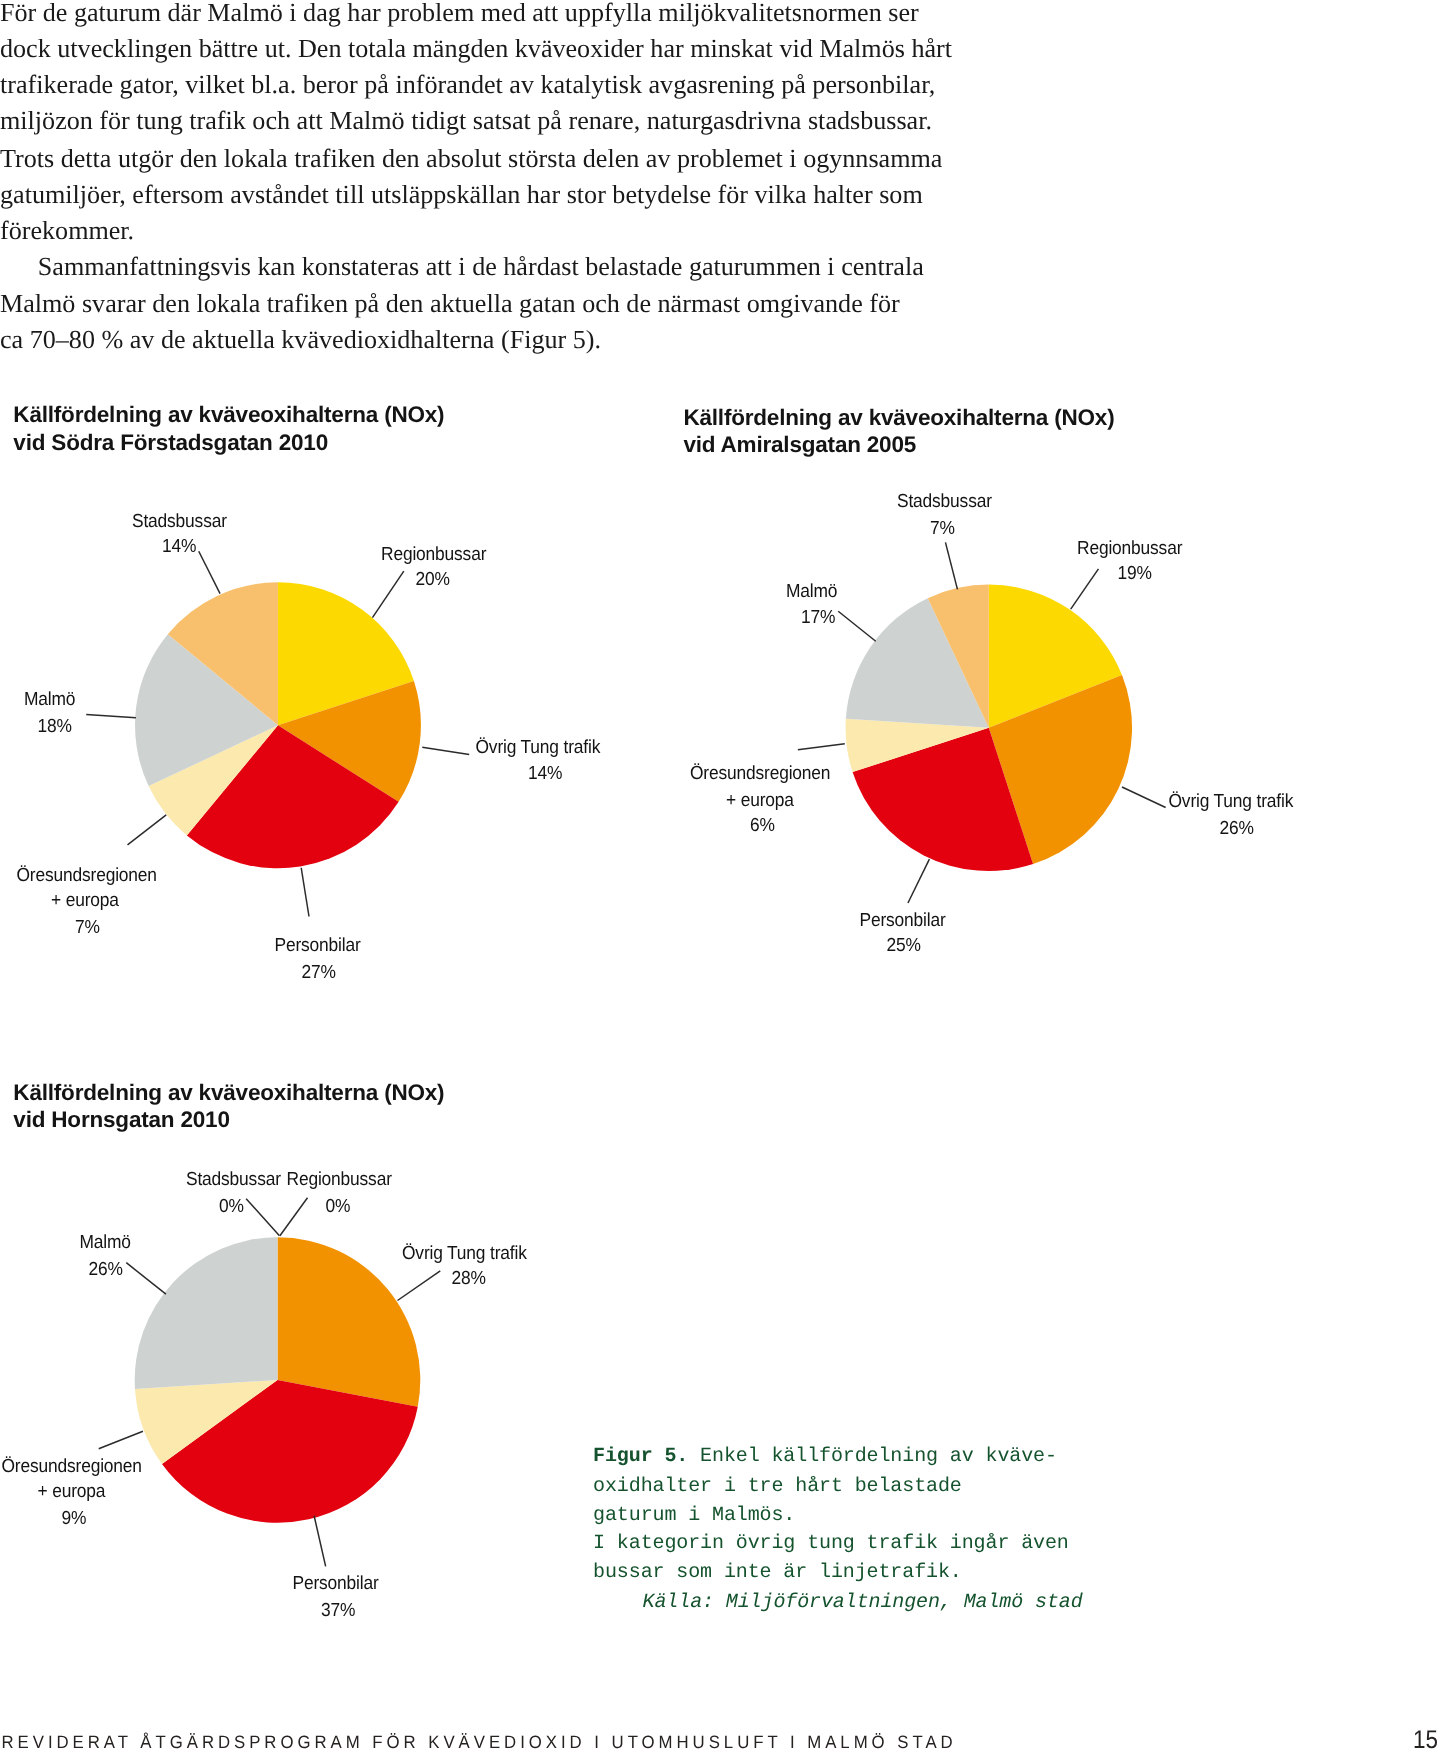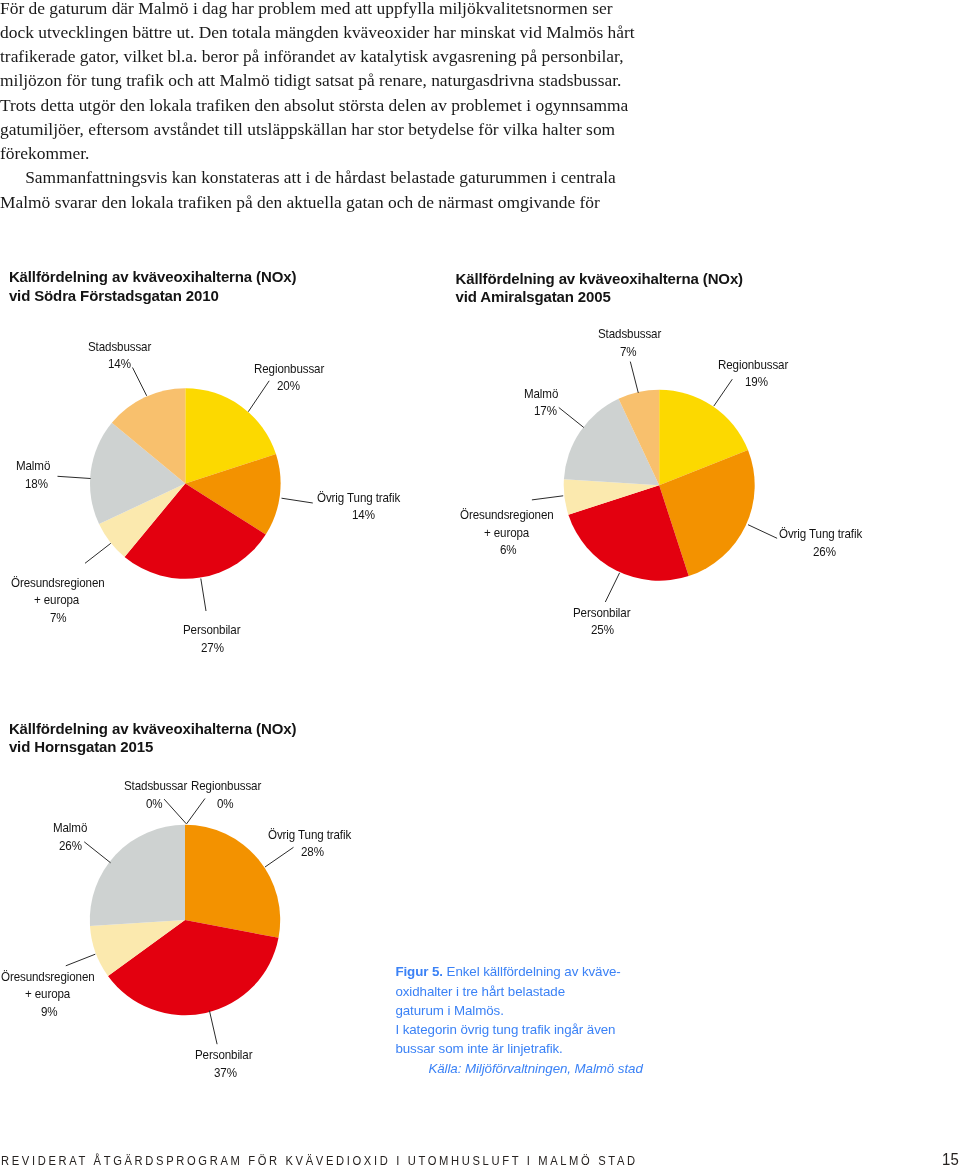--- a/index.html
+++ b/index.html
@@ -16,39 +16,39 @@
   
   .chart{position:absolute;}
   .ctitle{position:absolute;font-family:"Liberation Sans",sans-serif;font-weight:bold;
           font-size:15px;line-height:18.8px;color:#141414;letter-spacing:-0.13px;white-space:nowrap;}
   .lbl{position:absolute;font-family:"Liberation Sans",sans-serif;font-size:12.6px;
        line-height:17.4px;color:#141414;white-space:nowrap;letter-spacing:-0.12px;
        transform:scaleX(0.92);transform-origin:0 0;}
   svg{position:absolute;left:0;top:0;overflow:visible;}
 
   
-  .caption{position:absolute;font-family:Liberation Sans, sans-serif;font-size:13.35px;
-           line-height:19.25px;color:#3b82f6;letter-spacing:-0.08px;white-space:nowrap;}
+  .caption{position:absolute;font-family:Liberation Mono, monospace;font-size:13.35px;
+           line-height:19.25px;color:#14532d;letter-spacing:-0.08px;white-space:nowrap;}
   .caption b{font-weight:bold;}
   .caption i{font-style:italic;margin-left:33px;}
 
   
   .footer{position:absolute;font-family:"Liberation Sans",sans-serif;font-size:11.9px;
           letter-spacing:2.82px;color:#262220;white-space:nowrap;
           transform:scaleX(0.94);transform-origin:0 0;}
   .pageno{position:absolute;font-family:"Liberation Sans",sans-serif;font-size:17.0px;color:#262220;letter-spacing:0.1px;transform:scaleX(0.88);transform-origin:0 0;}
 </style>
 </head>
 <body>
 
 <div class="page">
 
   <div class="bodytext" id="bodytext">
       <p><span>För de gaturum där Malmö i dag har problem med att uppfylla miljökvalitetsnormen ser</span><br><span>dock utvecklingen bättre ut. Den totala mängden kväveoxider har minskat vid Malmös hårt</span><br><span>trafikerade gator, vilket bl.a. beror på införandet av katalytisk avgasrening på personbilar,</span><br><span>miljözon för tung trafik och att Malmö tidigt satsat på renare, naturgasdrivna stadsbussar.</span><br><span>Trots detta utgör den lokala trafiken den absolut största delen av problemet i ogynnsamma</span><br><span>gatumiljöer, eftersom avståndet till utsläppskällan har stor betydelse för vilka halter som</span><br><span>förekommer.</span></p>
-      <p class="indent"><span>Sammanfattningsvis kan konstateras att i de hårdast belastade gaturummen i centrala</span><br><span>Malmö svarar den lokala trafiken på den aktuella gatan och de närmast omgivande för</span><br></p>
+      <p class="indent"><span>Sammanfattningsvis kan konstateras att i de hårdast belastade gaturummen i centrala</span><br><span>Malmö svarar den lokala trafiken på den aktuella gatan och de närmast omgivande för</span><br><span>ca 70–80 % av de aktuella kvävedioxidhalterna (Figur 5).</span></p>
     </div>
 
   <div id="charts">
       <div class="chart" style="left: 0px; top: 0px; width: 960px; height: 1166px;">
         <div class="ctitle" style="left: 8.9px; top: 268.3px;"><span>Källfördelning av kväveoxihalterna (NOx)</span><br><span>vid Södra Förstadsgatan 2010</span></div>
         <svg width="960" height="1166">
           <path d="M 185.30 483.50 L 185.30 388.20 A 95.3 95.3 0 0 1 275.94 454.05 Z" fill="#FCD900"></path>
           <path d="M 185.30 483.50 L 275.94 454.05 A 95.3 95.3 0 0 1 265.76 534.56 Z" fill="#F39200"></path>
           <path d="M 185.30 483.50 L 265.76 534.56 A 95.3 95.3 0 0 1 124.55 556.93 Z" fill="#E3000F"></path>
           <path d="M 185.30 483.50 L 124.55 556.93 A 95.3 95.3 0 0 1 99.07 524.08 Z" fill="#FBE9AE"></path>
@@ -99,21 +99,21 @@
         <div class="lbl" style="left: 812.7px; top: 543.65px;">26%</div>
         <div class="lbl" style="left: 572.5px; top: 604.95px;">Personbilar</div>
         <div class="lbl" style="left: 590.9px; top: 622.45px;">25%</div>
         <div class="lbl" style="left: 460.4px; top: 507.05px;">Öresundsregionen</div>
         <div class="lbl" style="left: 483.6px; top: 524.55px;">+ europa</div>
         <div class="lbl" style="left: 499.5px; top: 542.05px;">6%</div>
         <div class="lbl" style="left: 524.4px; top: 385.55px;">Malmö</div>
         <div class="lbl" style="left: 533.6px; top: 403.05px;">17%</div>
       </div>
       <div class="chart" style="left: 0px; top: 0px; width: 960px; height: 1166px;">
-        <div class="ctitle" style="left: 8.9px; top: 719.6px;"><span>Källfördelning av kväveoxihalterna (NOx)</span><br><span>vid Hornsgatan 2015</span></div>
+        <div class="ctitle" style="left: 8.9px; top: 719.6px;"><span>Källfördelning av kväveoxihalterna (NOx)</span><br><span>vid Hornsgatan 2010</span></div>
         <svg width="960" height="1166">
           <path d="M 185.00 920.00 L 185.00 824.80 A 95.2 95.2 0 0 1 278.51 937.84 Z" fill="#F39200"></path>
           <path d="M 185.00 920.00 L 278.51 937.84 A 95.2 95.2 0 0 1 107.98 975.96 Z" fill="#E3000F"></path>
           <path d="M 185.00 920.00 L 107.98 975.96 A 95.2 95.2 0 0 1 89.99 925.98 Z" fill="#FBE9AE"></path>
           <path d="M 185.00 920.00 L 89.99 925.98 A 95.2 95.2 0 0 1 185.00 824.80 Z" fill="#CED2D1"></path>
           <line x1="164.1" y1="799.1" x2="186.3" y2="823.8" stroke="#2b2b2b" stroke-width="1"></line>
           <line x1="205" y1="798.5" x2="186.6" y2="823.8" stroke="#2b2b2b" stroke-width="1"></line>
           <line x1="293.5" y1="847.3" x2="265" y2="867" stroke="#2b2b2b" stroke-width="1"></line>
           <line x1="209.4" y1="1010.5" x2="217.1" y2="1044.2" stroke="#2b2b2b" stroke-width="1"></line>
           <line x1="65.8" y1="965.8" x2="95.3" y2="954.2" stroke="#2b2b2b" stroke-width="1"></line>

